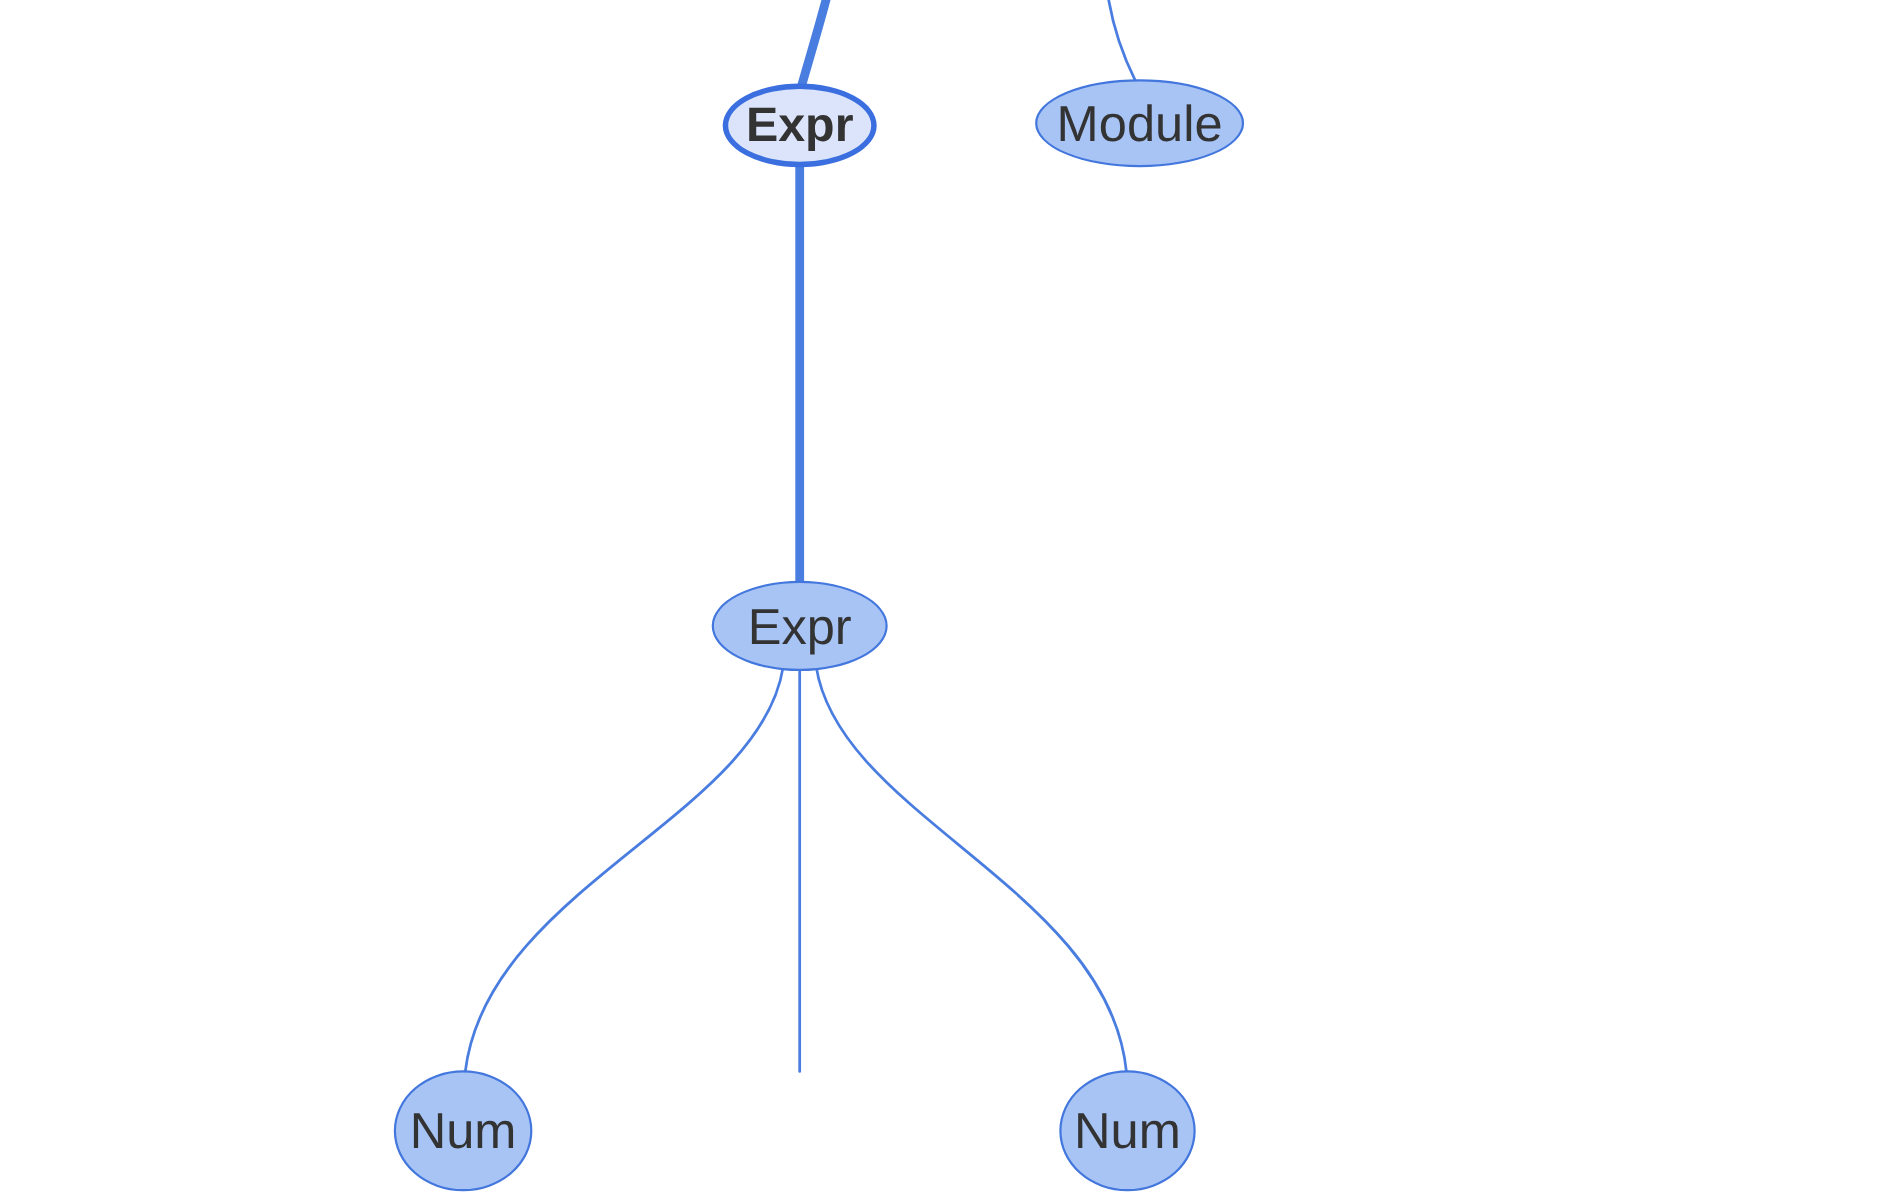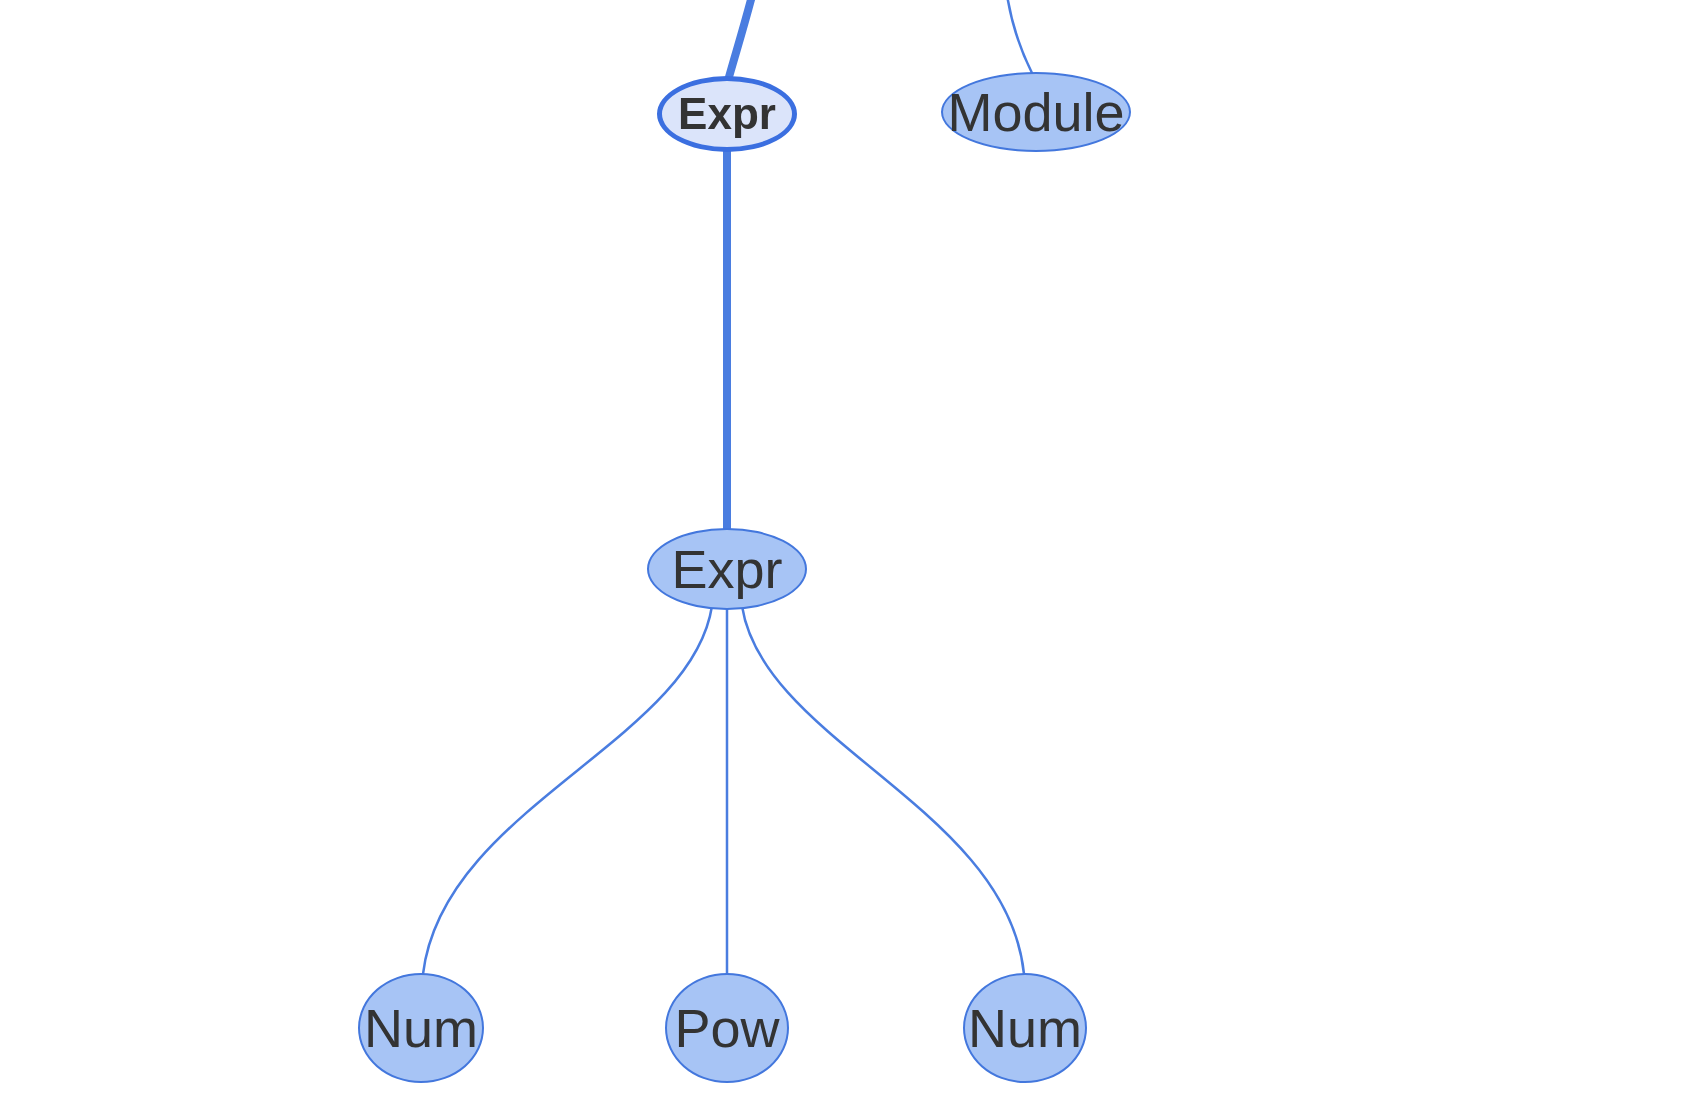--- a/index.html
+++ b/index.html
@@ -36,21 +36,21 @@
     position: absolute;
     z-index: 2;
     box-sizing: border-box;
     border-radius: 50%;
     background: var(--node_fill, #a7c4f5);
     border: 2px solid var(--node_border, #4377dd);
     display: flex;
     align-items: center;
     justify-content: center;
     color: var(--text, #333333);
-    font-size: 54px;
+    font-size: 46px;
     line-height: 1;
     cursor: pointer;
     user-select: none;
   }
   .node.selected {
     background: var(--selected_fill, #dbe4fa);
     border: 5px solid var(--selected_border, #3b6fe0);
     font-weight: bold;
     font-size: 44px;
   }
@@ -84,21 +84,18 @@
   </div>
 
   <div class="node node-binop">
     <span>Expr</span>
   </div>
 
   <div class="node node-num-left">
     <span>Num</span>
   </div>
 
-  <div class="node node-pow">
-    <span>Pow</span>
-  </div>
 
   <div class="node node-num-right">
     <span>Num</span>
   </div>
 
 </div>
 
 </body></html>

